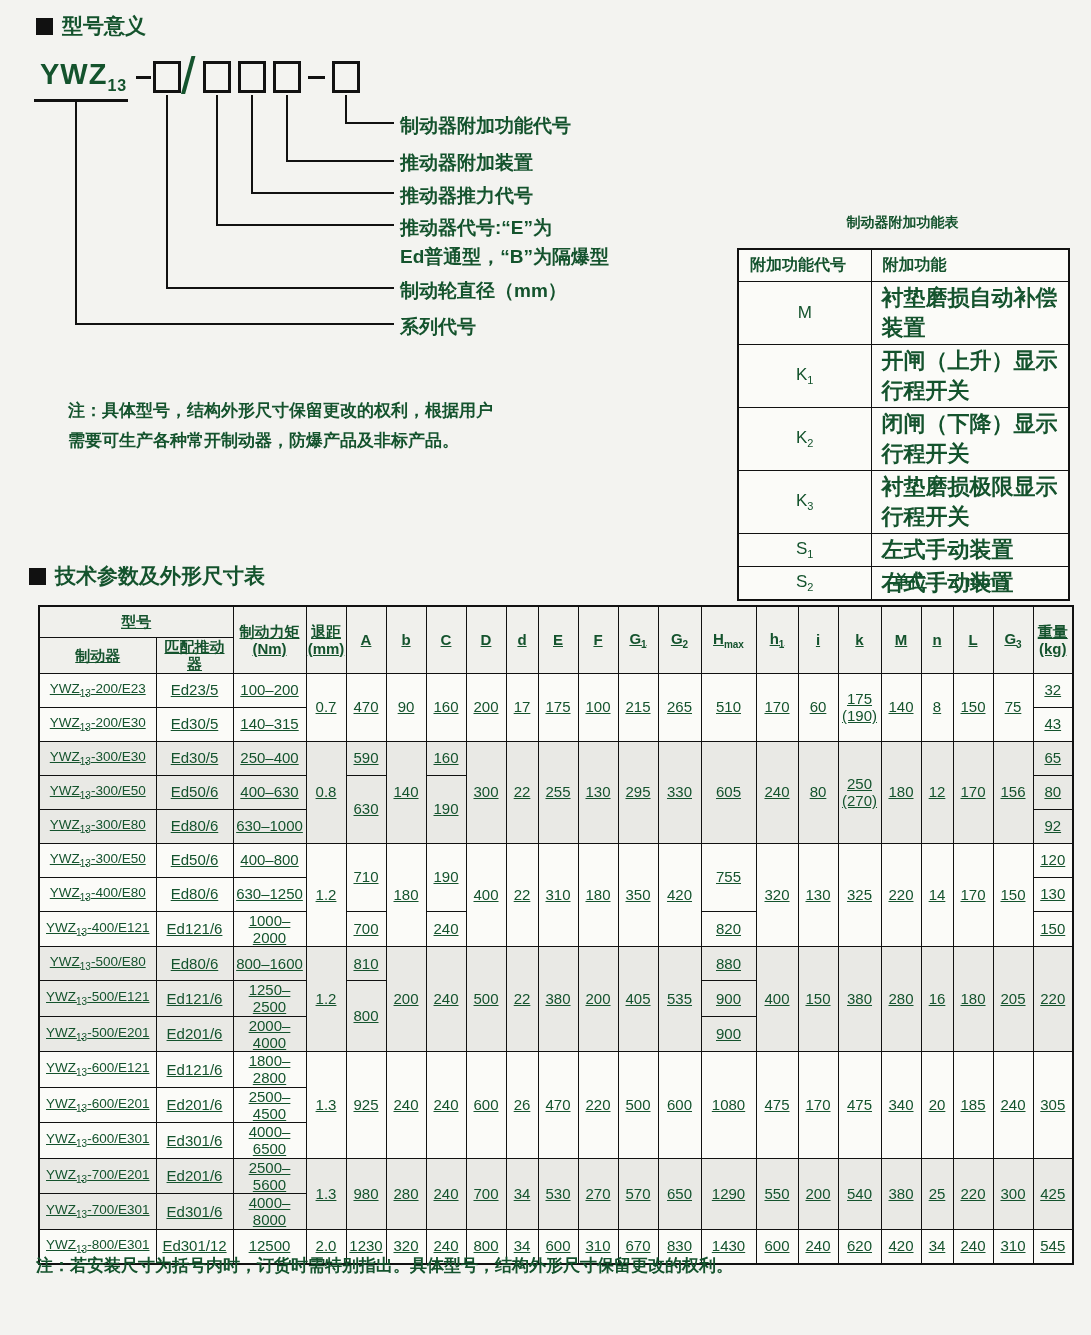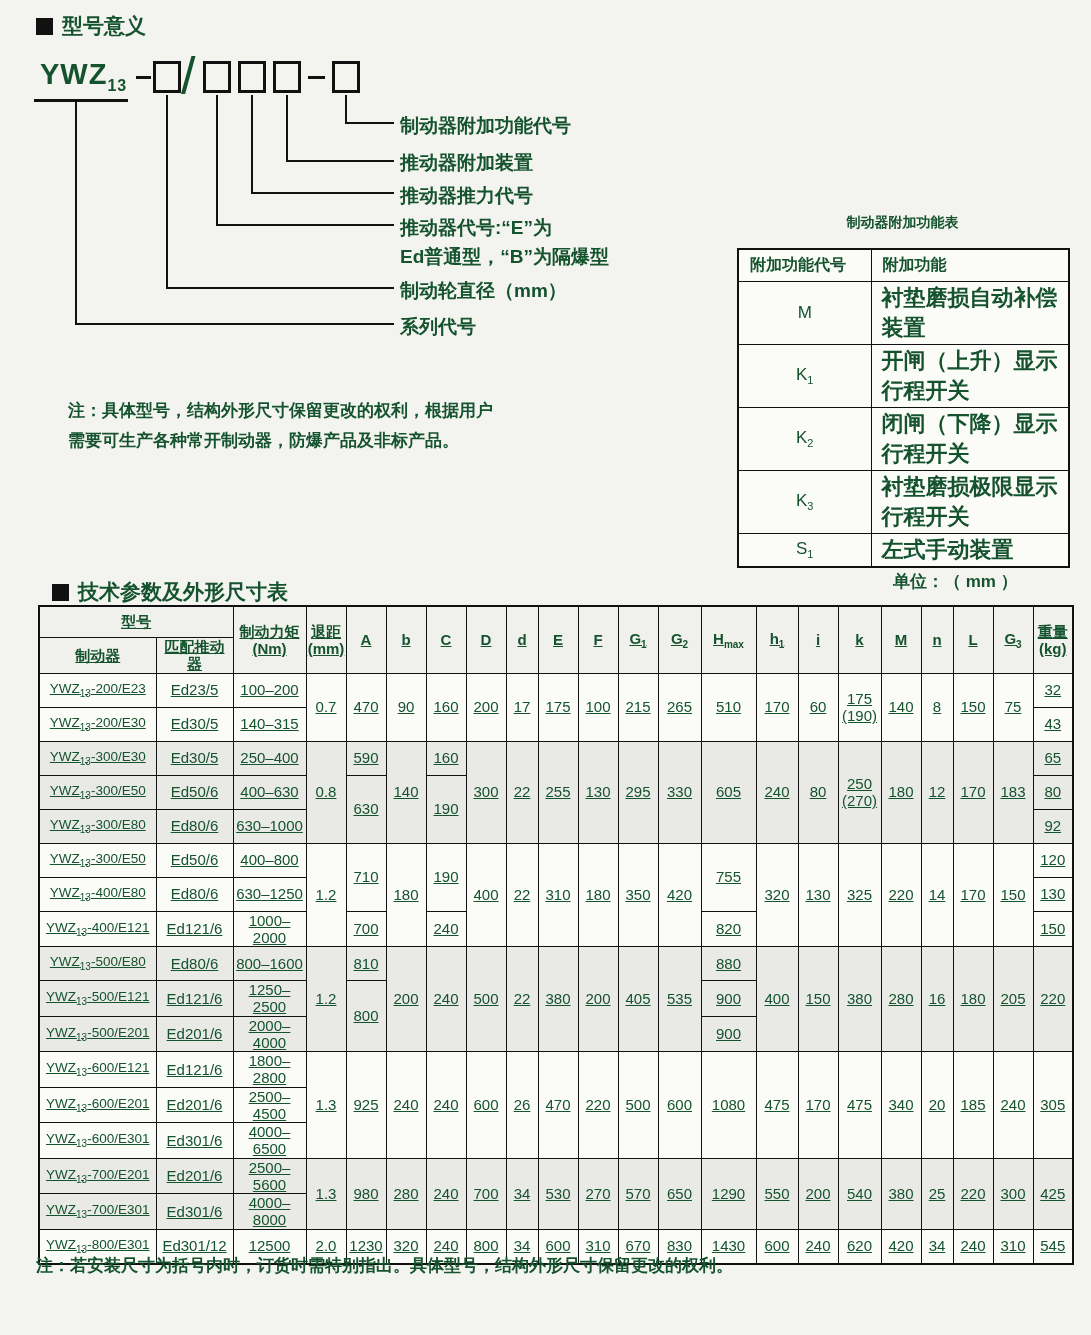--- a/index.html
+++ b/index.html
@@ -110,24 +110,28 @@
           <td class="ffunc">闭闸（下降）显示行程开关</td>
         </tr>
         <tr>
           <td class="fcode"><span>K</span><sub>3</sub></td>
           <td class="ffunc">衬垫磨损极限显示行程开关</td>
         </tr>
         <tr>
           <td class="fcode"><span>S</span><sub>1</sub></td>
           <td class="ffunc">左式手动装置</td>
         </tr>
+        <tr>
+          <td class="fcode"><span>S</span><sub>2</sub></td>
+          <td class="ffunc">右式手动装置</td>
+        </tr>
       </tbody>
   </table>
 
-  <div class="sec-title" style="left:52px; top:562px;margin-top:16px;">
+  <div class="sec-title" style="left:29px; top:562px;">
     <span class="sq"></span>
     <span>技术参数及外形尺寸表</span>
   </div>
   <div class="unit" style="left:893px; top:570px;">单位：（ mm ）</div>
 
   <table id="mt">
     <colgroup>
         <col style="width: 117px;">
         <col style="width: 77px;">
         <col style="width: 73px;">
@@ -230,21 +234,21 @@
           <td rowspan="3">295</td>
           <td rowspan="3">330</td>
           <td rowspan="3">605</td>
           <td rowspan="3">240</td>
           <td rowspan="3">80</td>
           <td rowspan="3">250
 (270)</td>
           <td rowspan="3">180</td>
           <td rowspan="3">12</td>
           <td rowspan="3">170</td>
-          <td rowspan="3">183</td>
+          <td rowspan="3">156</td>
           <td>65</td>
         </tr>
         <tr class="shaded">
           <td class="model"><span>YWZ</span><sub>13</sub><span>-300/E50</span></td>
           <td>Ed50/6</td>
           <td>400–630</td>
           <td rowspan="2">630</td>
           <td rowspan="2">190</td>
           <td>80</td>
         </tr>

